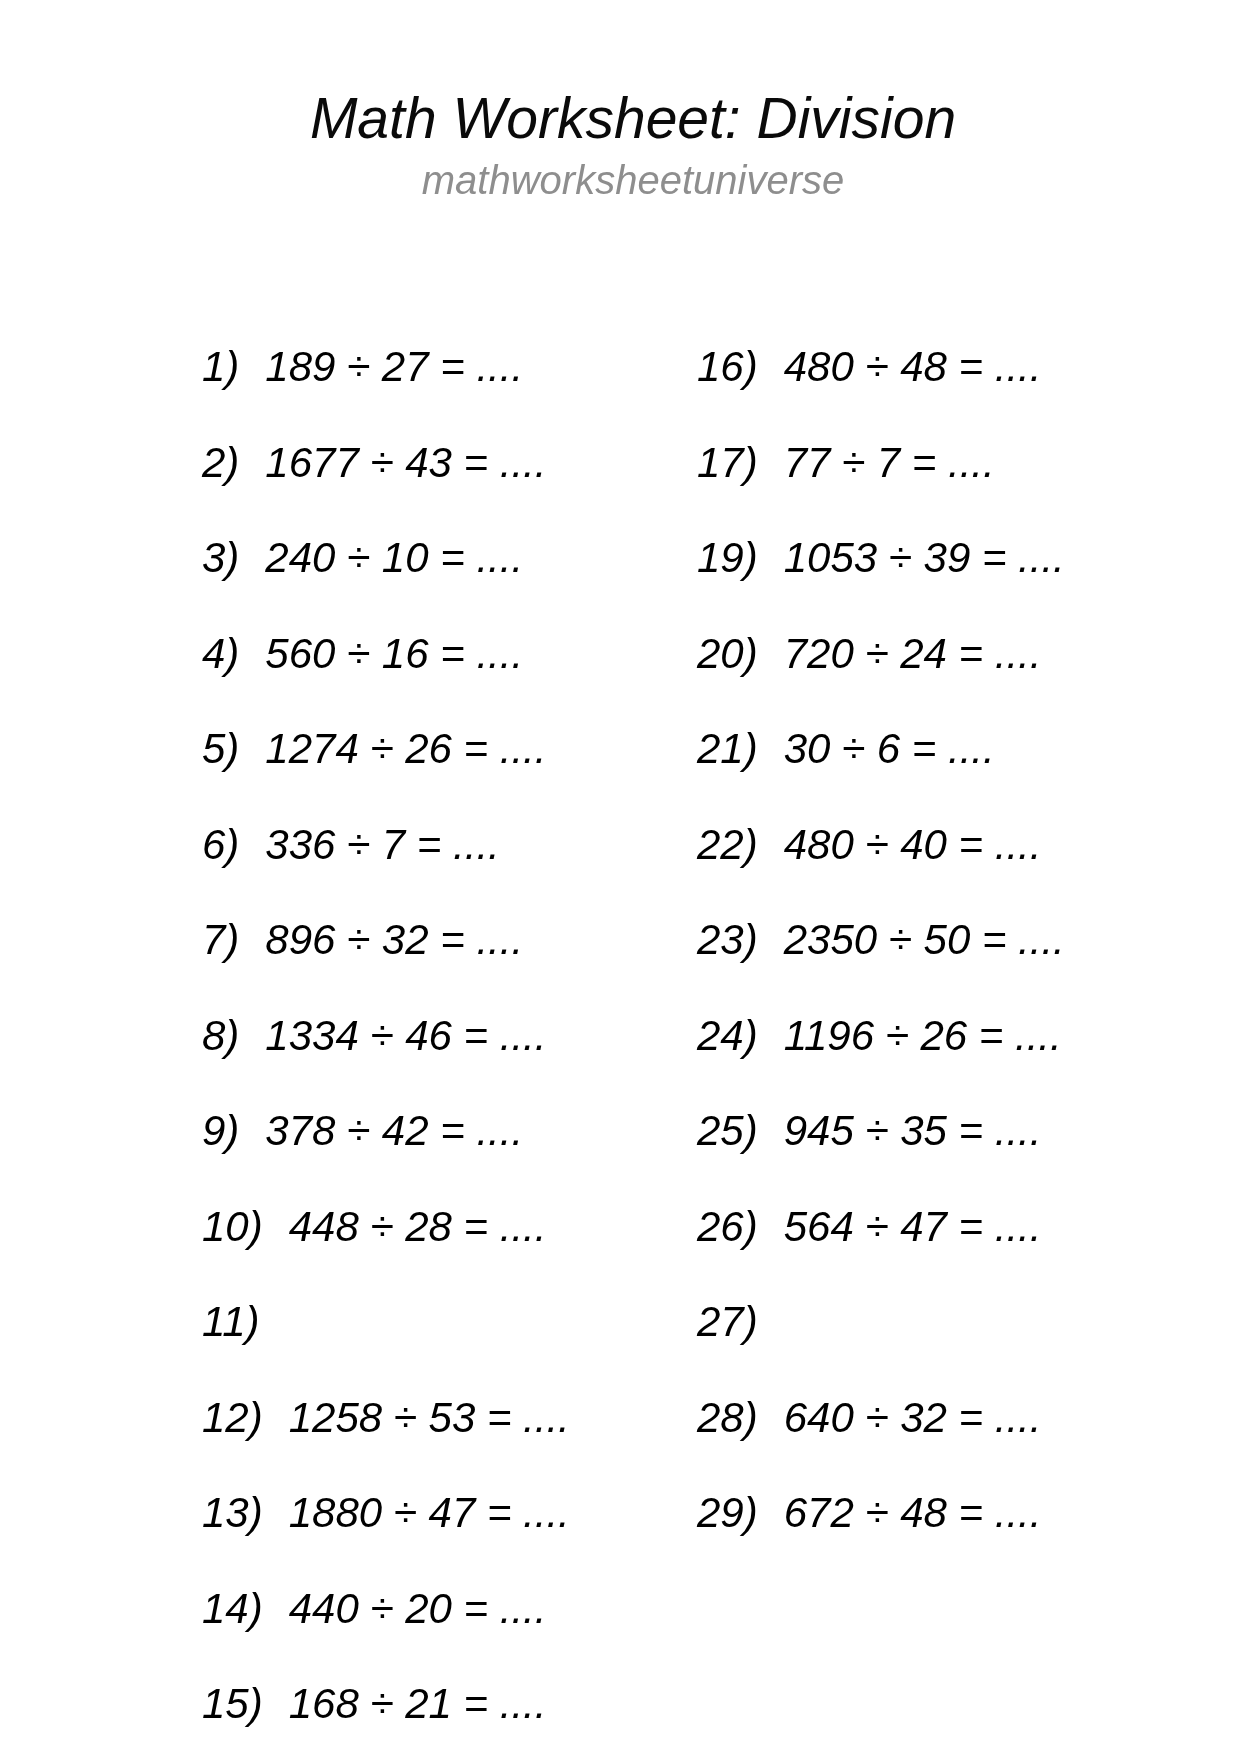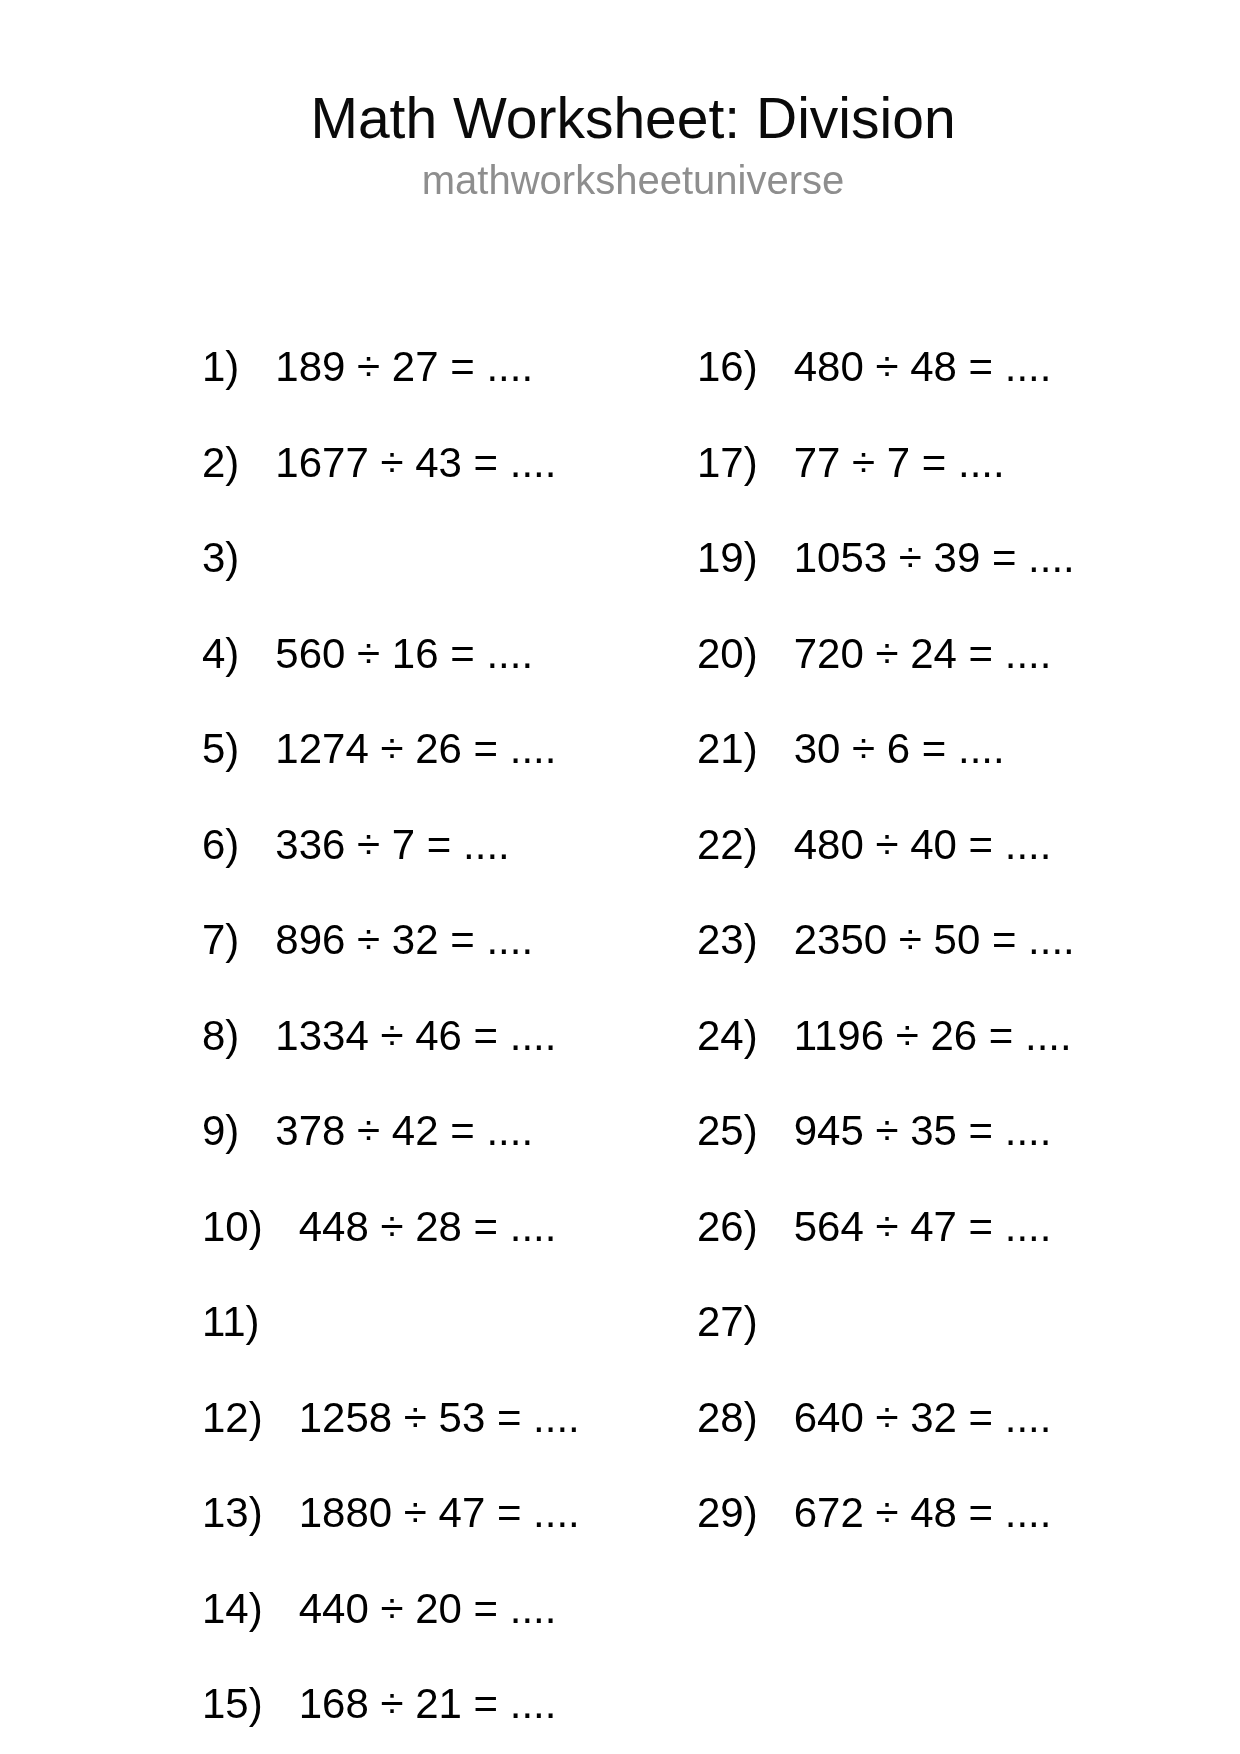--- a/index.html
+++ b/index.html
@@ -8,20 +8,21 @@
     background: #ffffff;
   }
   .page {
     position: relative;
     width: 1240px;
     height: 1754px;
     background: #ffffff;
     font-family: "Liberation Sans", sans-serif;
     color: #000000;
     overflow: hidden;
+    font-style: italic;
   }
   .title {
     position: absolute;
     top: 86px;
     left: 13px;
     width: 1240px;
     text-align: center;
     font-size: 57px;
     line-height: 64px;
     font-weight: 400;
@@ -51,40 +52,41 @@
     color: #000000;
   }
   .col-left  { left: 202px; }
   .col-right { left: 697px; justify-content: center; }
   .prow {
     display: flex;
     column-gap: 26px;
     white-space: nowrap;
   }
   .pnum  { flex: none; }
-  .pexpr { flex: none; margin-left: 10px; }
+  .pexpr { flex: none; }
 </style>
 </head>
 <body>
 
 <div class="page">
   <div class="title">Math Worksheet: Division</div>
   <div class="subtitle">mathworksheetuniverse</div>
 
   <div class="col col-left">
       <div class="prow">
         <span class="pnum">1)</span>
         <span class="pexpr">189 ÷ 27 = ....</span>
       </div>
       <div class="prow">
         <span class="pnum">2)</span>
         <span class="pexpr">1677 ÷ 43 = ....</span>
       </div>
       <div class="prow">
         <span class="pnum">3)</span>
+        <span class="pexpr">240 ÷ 10 = ....</span>
       </div>
       <div class="prow">
         <span class="pnum">4)</span>
         <span class="pexpr">560 ÷ 16 = ....</span>
       </div>
       <div class="prow">
         <span class="pnum">5)</span>
         <span class="pexpr">1274 ÷ 26 = ....</span>
       </div>
       <div class="prow">

